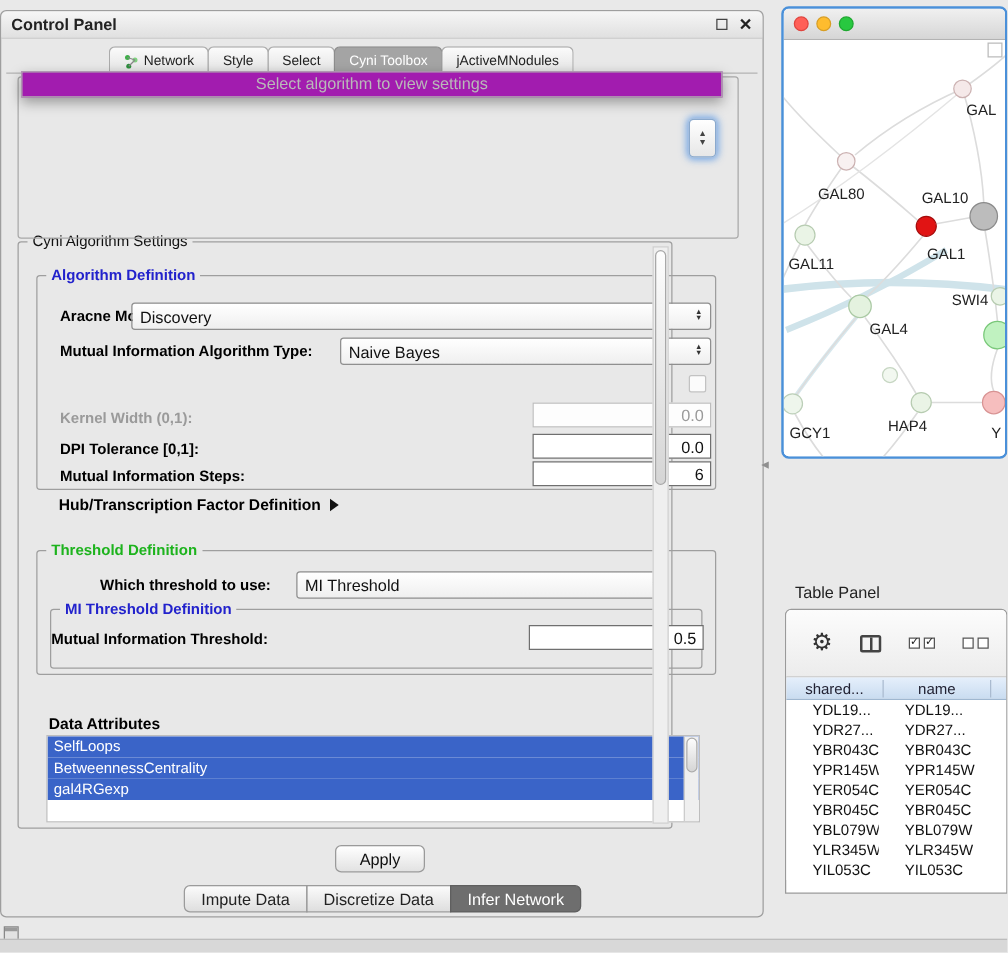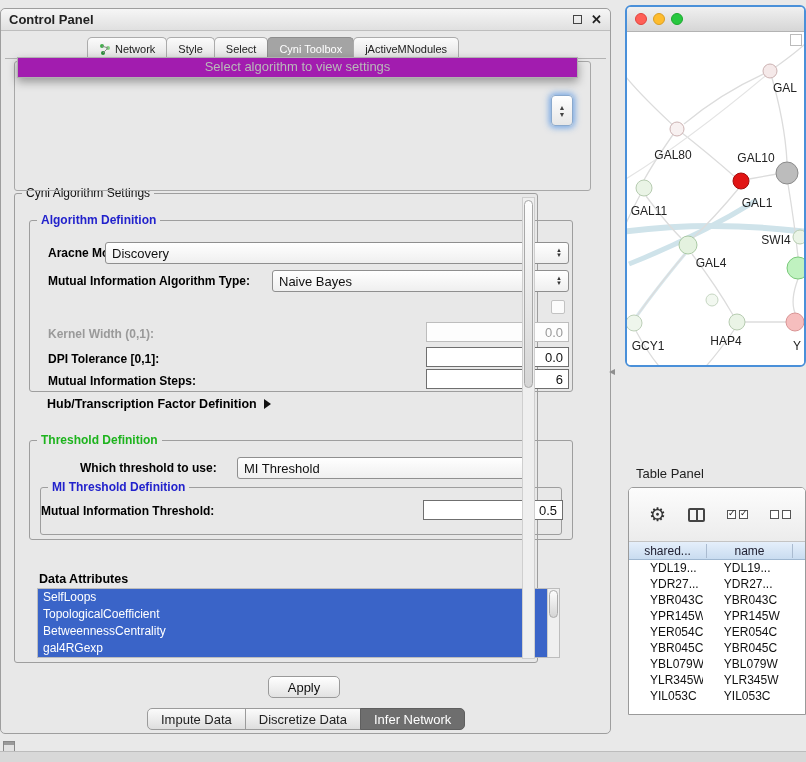--- a/index.html
+++ b/index.html
@@ -207,21 +207,20 @@
           <span class="lbl" style="left:0; top:16px;">Mutual Information Threshold:</span>
           <input class="tfield" style="left: 382px; top: 12px; width: 140px;" value="0.5">
         </div>
       </div>
 
       <div class="plain-row bold" style="left:24px; top:378px;">Data Attributes</div>
 
       <div class="attr-list">
         <div id="attr-items">
             <div class="attr-item">SelfLoops</div>
-            <div class="attr-item">TopologicalCoefficient</div>
             <div class="attr-item">BetweennessCentrality</div>
             <div class="attr-item">gal4RGexp</div>
           </div>
         <div class="list-scroll">
             <div class="list-thumb"></div>
           </div>
       </div>
 
       <div class="vscroll">
           <div class="vthumb"></div>

